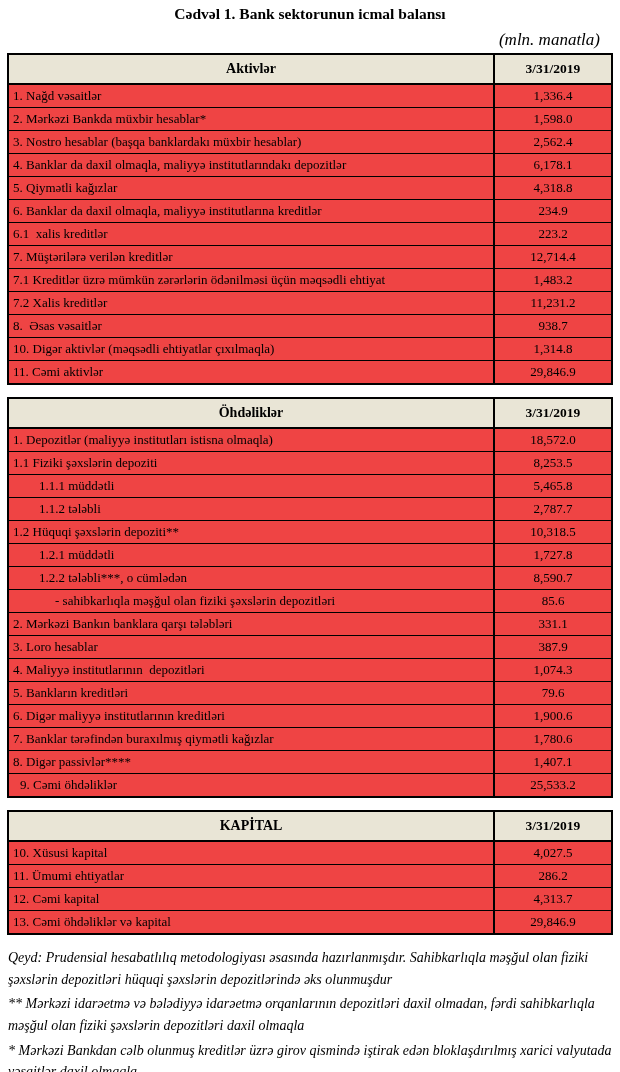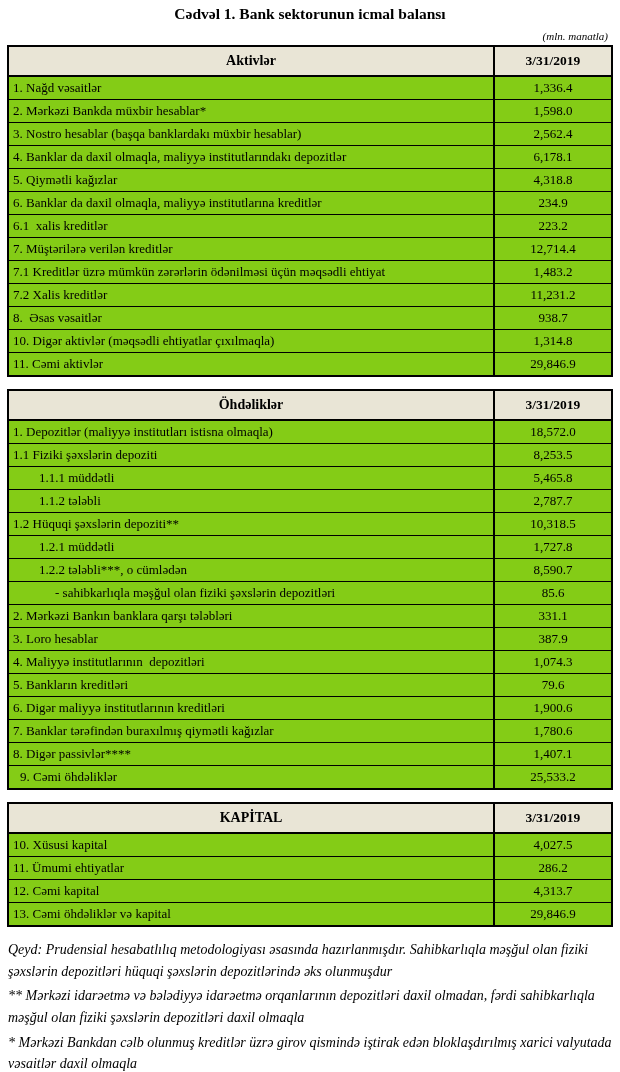--- a/index.html
+++ b/index.html
@@ -19,27 +19,27 @@
   }
   .title {
     text-align: center;
     font-weight: bold;
     font-size: 15.5px;
     padding-top: 2px;
   }
   .unit {
     text-align: right;
     font-style: italic;
-    font-size: 11px;
-    margin: 7px 5px 3px 0;
+    font-size: 17px;
+    margin: 7px 13px 3px 0;
   }
   .tbl {
     border: 2px solid #000;
     margin-bottom: 12px;
-    background: #84cc16;
+    background: #ef4444;
   }
   .tr {
     display: flex;
     align-items: stretch;
   }
   .tbl .tr:not(:first-child) {
     border-top: 1px solid #000;
   }
   .thead {
     background: #e9e5d6;

